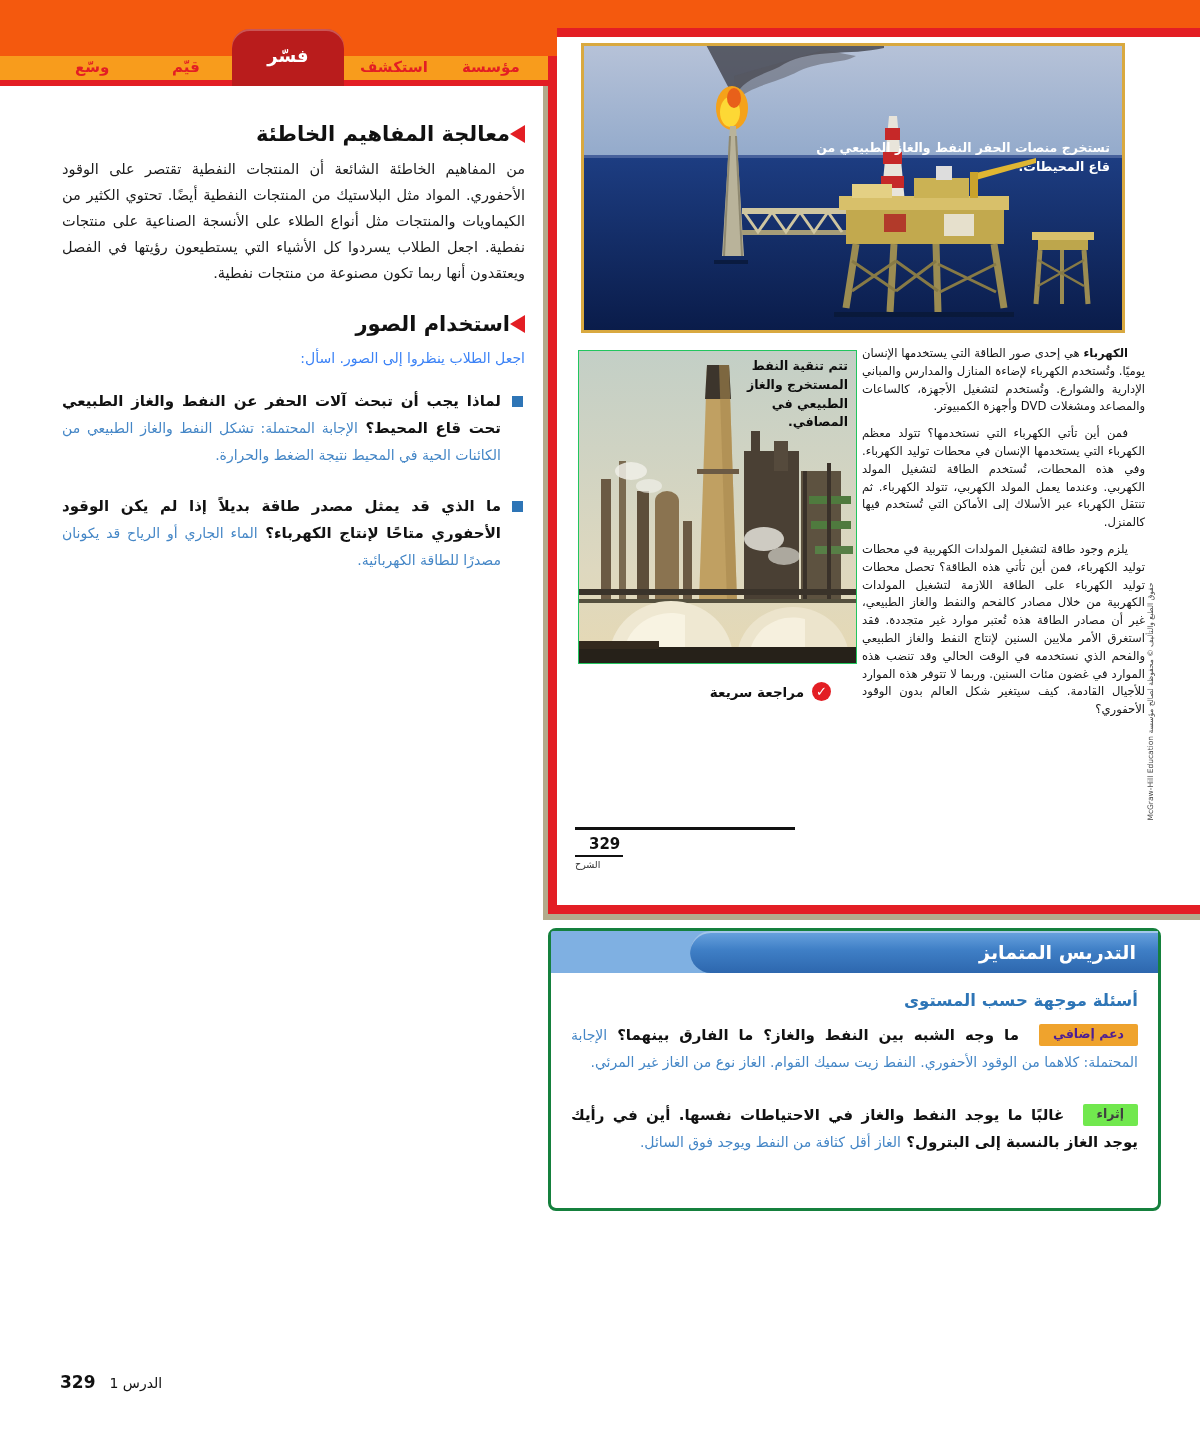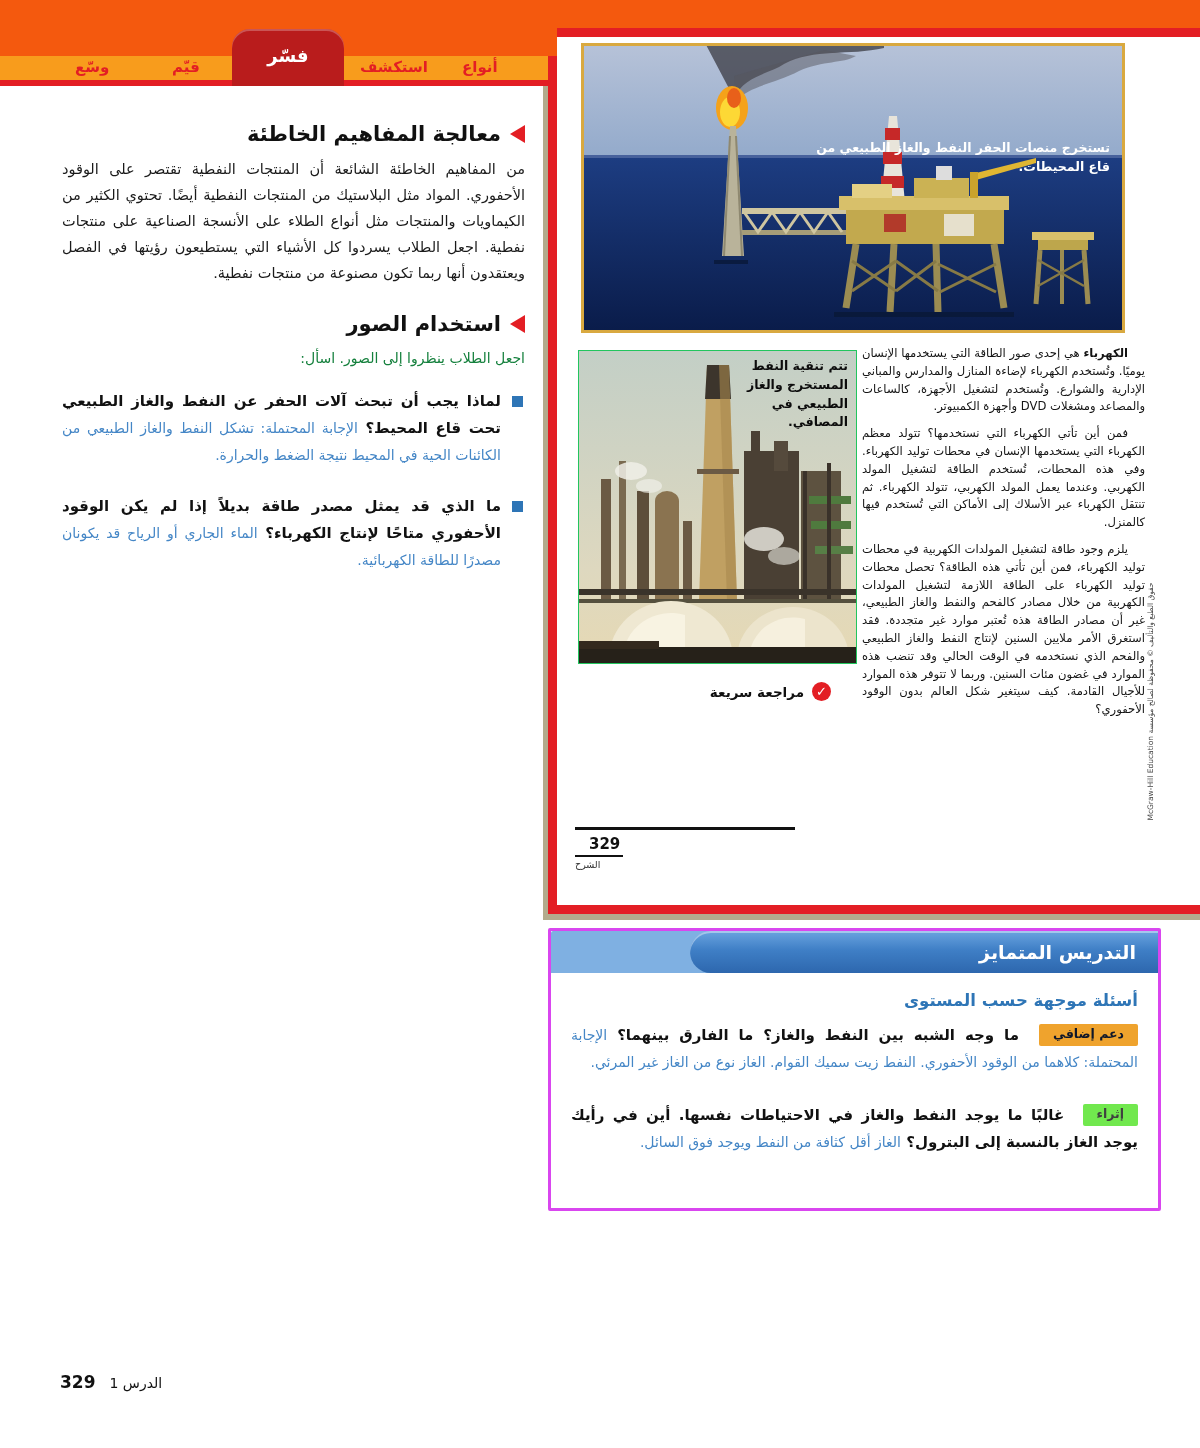--- a/index.html
+++ b/index.html
@@ -9,25 +9,25 @@
   .band-top{position:absolute;left:0;top:0;width:1200px;height:30px;background:#F4590E;z-index:0;}
   .band-left{position:absolute;left:0;top:0;width:557px;height:56px;background:#F4590E;z-index:2;}
   .strip{position:absolute;left:0;top:56px;width:548px;height:24px;background:#F89C1C;z-index:2;}
   .redline{position:absolute;left:0;top:80px;width:548px;height:6px;background:#E31E24;z-index:2;}
   .tab{position:absolute;top:58px;color:#E31E24;font-weight:bold;font-size:15px;z-index:3;white-space:nowrap;}
   .tab-active{position:absolute;left:232px;top:29px;width:112px;height:57px;background:#b91c1c;
       border-radius:18px 18px 0 0;color:#fff;font-weight:bold;font-size:18px;text-align:center;
       line-height:54px;z-index:3;box-shadow:inset 0 2px 0 rgba(255,255,255,.25);}
   
   .left-col{position:absolute;left:62px;top:122px;width:463px;direction:rtl;z-index:2;}
-  .sec-head{display:flex;align-items:center;gap:9px;font-size:21px;font-weight:bold;color:#111;margin:0 0 10px 0;}
+  .sec-head{display:flex;align-items:center;font-size:21px;font-weight:bold;color:#111;margin:0 0 10px 0;}
   .tri{width:0;height:0;border-top:9px solid transparent;border-bottom:9px solid transparent;
        border-right:15px solid #E31E24;flex:0 0 auto;}
   .lc-body{font-size:14.5px;line-height:26px;color:#1a1a1a;text-align:justify;margin:0 0 26px 0;}
-  .lc-intro{font-size:14px;line-height:24px;color:#15803d;margin:0 0 18px 0;}
+  .lc-intro{font-size:14px;line-height:24px;color:#3b82f6;margin:0 0 18px 0;}
   .bullet{position:relative;padding-right:24px;margin:0 0 24px 0;font-size:15px;font-weight:bold;
           line-height:27px;color:#111;text-align:justify;}
   .bullet .sq{position:absolute;right:2px;top:8px;width:11px;height:11px;background:#2E75B6;}
   .ans{color:#4486C6;font-weight:normal;font-size:14px;}
   
   .sbox{position:absolute;left:548px;top:28px;width:662px;height:868px;background:#fff;
         border:9px solid #E31E24;box-shadow:-5px 6px 0 #b3ab8c;z-index:1;}
   .photo1{position:absolute;left:24px;top:6px;width:538px;height:284px;border:3px solid #D9A940;}
   .photo2{position:absolute;left:21px;top:313px;width:277px;height:312px;border:1px solid #22c55e;}
   .photo1 svg,.photo2 svg{display:block;width:100%;height:100%;}
@@ -47,53 +47,53 @@
   .qr-ans{display:block;color:#4486C6;font-size:11.5px;font-weight:normal;line-height:16px;
           border-bottom:1.5px solid #222;padding-bottom:5px;}
   .page-rule{position:absolute;left:18px;top:790px;width:220px;height:2.5px;background:#111;}
   .pg-num{position:absolute;left:18px;top:798px;font-size:15px;font-weight:bold;color:#111;
           border-bottom:2px solid #111;padding:0 3px 2px 14px;}
   .pg-lab{position:absolute;left:18px;top:822px;font-size:9.5px;color:#333;direction:rtl;}
   .copyright{position:absolute;left:448px;top:660px;width:290px;transform:rotate(-90deg);
              font-size:7.5px;color:#444;text-align:center;direction:rtl;}
   
   .bluebox{position:absolute;left:548px;top:928px;width:607px;height:277px;background:#fff;
-           border:3px solid #d946ef;border-radius:2px;z-index:2;}
+           border:3px solid #15803d;border-radius:8px;z-index:2;}
   .banner{position:relative;height:42px;background:#7FB0E2;border-radius:2px 2px 0 0;}
   .banner-pill{position:absolute;right:0;top:0;height:42px;width:468px;
       background:linear-gradient(#6aa4e0 0%,#3f7fc6 45%,#2d67ae 100%);
       border-radius:21px 0 0 21px;box-shadow:inset 0 2px 0 rgba(255,255,255,.4);
       color:#fff;font-weight:bold;font-size:19px;line-height:42px;text-align:right;
       padding-right:22px;box-sizing:border-box;direction:rtl;}
   .bb-content{padding:12px 20px 0 20px;direction:rtl;}
   .bb-sub{color:#2E75B6;font-weight:bold;font-size:16.5px;text-align:right;padding-left:150px;margin:6px 0 12px 0;}
   .bb-item{font-size:15px;font-weight:bold;color:#111;line-height:27px;text-align:justify;margin:0 0 16px 0;}
   .lab{display:inline-block;font-size:12.5px;font-weight:bold;padding:1px 14px 3px 14px;border-radius:2px;
        margin-left:10px;line-height:18px;vertical-align:2px;}
-  .lab-gold{background:#EFA32D;color:#0f172a;}
+  .lab-gold{background:#EFA32D;color:#4c1d95;}
   .lab-green{background:#71E84E;color:#404040;margin-top:12px;}
   
   .footer{position:absolute;left:60px;top:1372px;display:flex;align-items:baseline;gap:14px;z-index:2;}
   .f-num{font-size:17px;font-weight:bold;color:#111;}
   .f-les{font-size:14px;color:#111;direction:rtl;}
 </style>
 </head>
 <body>
 
 <div class="page">
 
   <div class="band-top"></div>
   <div class="band-left"></div>
   <div class="strip"></div>
   <div class="redline"></div>
   <div class="tab" style="left:75px">وسّع</div>
   <div class="tab" style="left:172px">قيّم</div>
   <div class="tab-active">فسّر</div>
   <div class="tab" style="left:360px">استكشف</div>
-  <div class="tab" style="left:462px">أنواع</div>
+  <div class="tab" style="left:462px">مؤسسة</div>
 
   <div class="left-col">
     <div class="sec-head">
       <span class="tri"></span>
       <span>معالجة المفاهيم الخاطئة</span>
     </div>
     <p class="lc-body">من المفاهيم الخاطئة الشائعة أن المنتجات النفطية تقتصر على الوقود الأحفوري. المواد مثل البلاستيك من المنتجات النفطية أيضًا. تحتوي الكثير من الكيماويات والمنتجات مثل أنواع الطلاء على الأنسجة الصناعية على منتجات نفطية. اجعل الطلاب يسردوا كل الأشياء التي يستطيعون رؤيتها في الفصل ويعتقدون أنها ربما تكون مصنوعة من منتجات نفطية.</p>
 
     <div class="sec-head">
       <span class="tri"></span>

